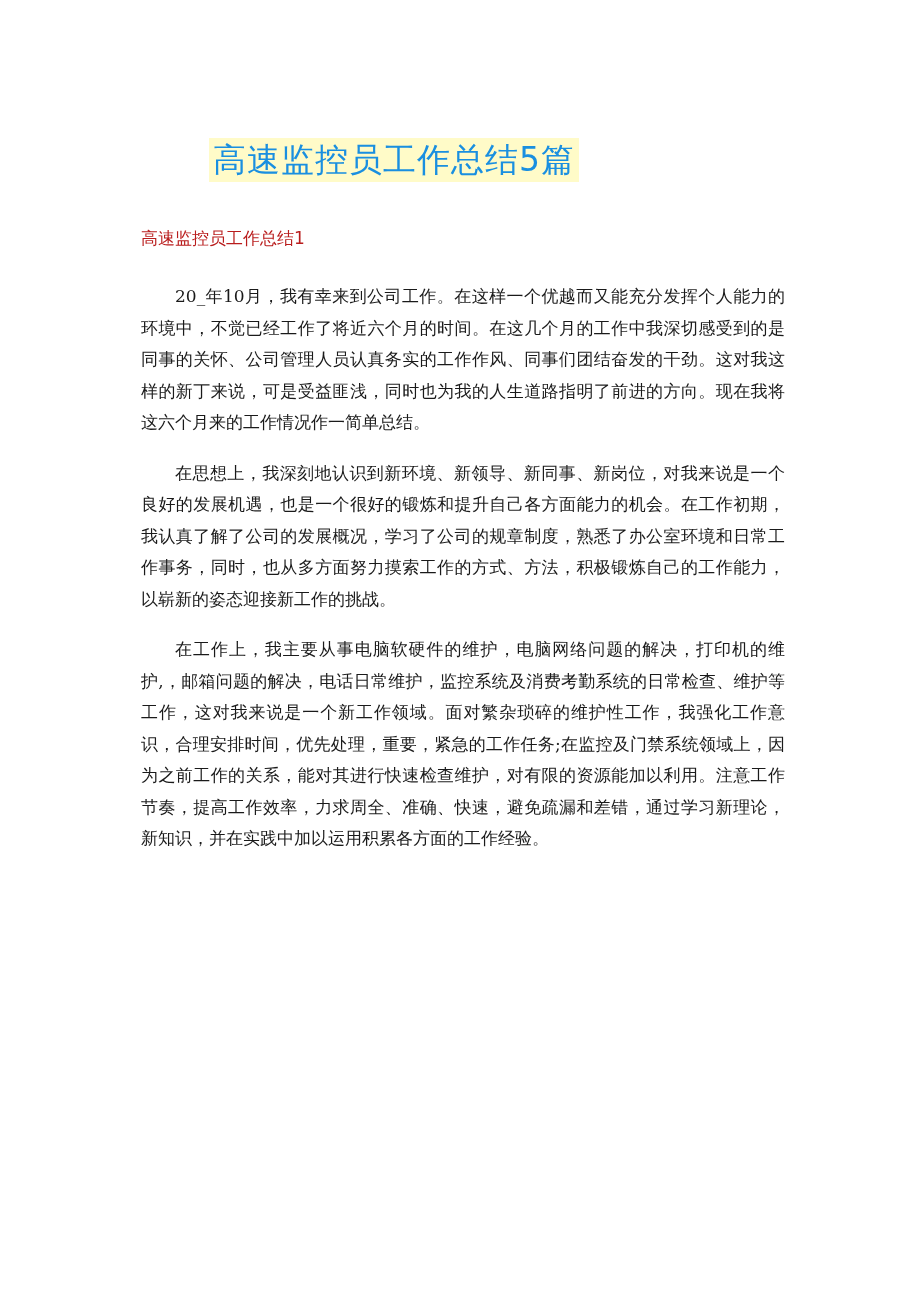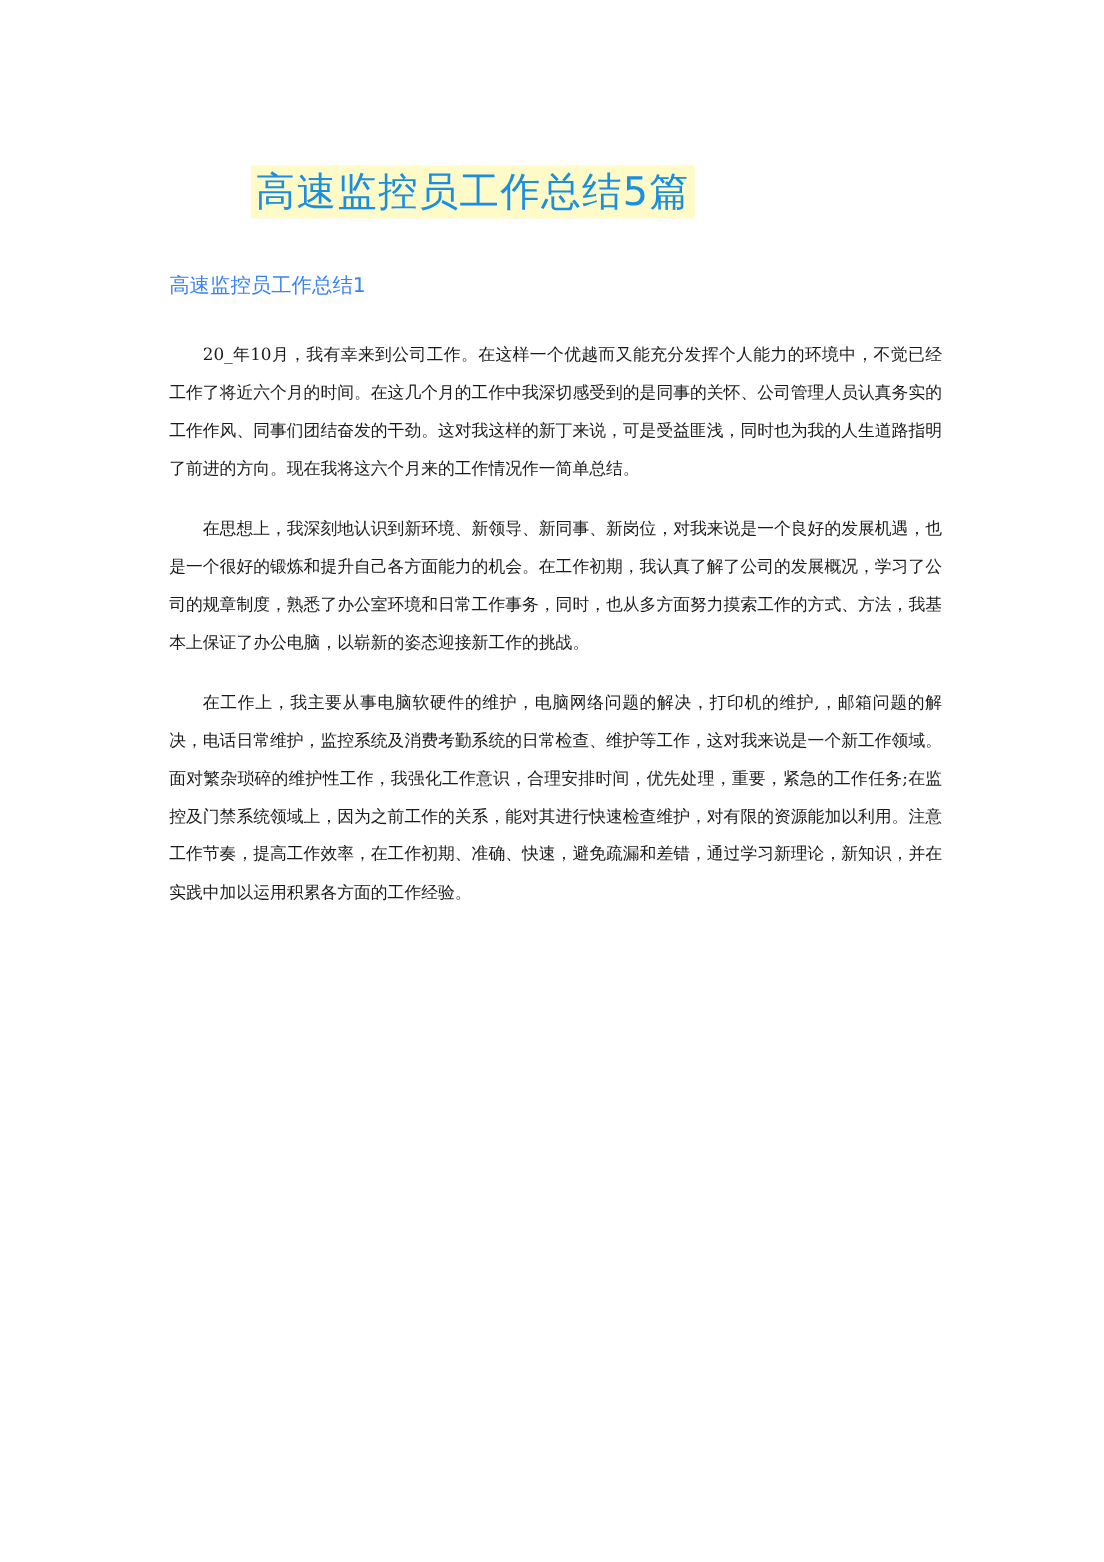--- a/index.html
+++ b/index.html
@@ -36,51 +36,51 @@
       font-family: "DejaVu Sans", "Liberation Sans", sans-serif;
       font-size: 33px;
       line-height: 44px;
       padding: 0 4px;
       letter-spacing: 1px;
     }
     .section-heading {
       position: absolute;
       left: 141px;
       top: 226px;
-      color: #3b82f6;
+      color: #b91c1c;
       font-family: "DejaVu Sans", "Liberation Sans", sans-serif;
       font-size: 17px;
       line-height: 24px;
       font-weight: normal;
       margin: 0;
     }
     .body {
       position: absolute;
       left: 141px;
       width: 644px;
       top: 281px;
     }
     .para {
       margin: 0 0 19px 0;
-      font-size: 14px;
+      font-size: 17px;
       line-height: 31.5px;
       text-indent: 2em;
       text-align: justify;
       word-break: break-all;
       color: #1a1a1a;
     }
   </style>
 </head>
 <body>
 
 <div class="page">
   <div class="title-wrap">
     <h1 class="title" style="margin:0;font-weight:normal;">高速监控员工作总结5篇</h1>
   </div>
 
   <h2 class="section-heading">高速监控员工作总结1</h2>
 
   <div class="body">
     <p class="para">20_年10月，我有幸来到公司工作。在这样一个优越而又能充分发挥个人能力的环境中，不觉已经工作了将近六个月的时间。在这几个月的工作中我深切感受到的是同事的关怀、公司管理人员认真务实的工作作风、同事们团结奋发的干劲。这对我这样的新丁来说，可是受益匪浅，同时也为我的人生道路指明了前进的方向。现在我将这六个月来的工作情况作一简单总结。</p>
-    <p class="para">在思想上，我深刻地认识到新环境、新领导、新同事、新岗位，对我来说是一个良好的发展机遇，也是一个很好的锻炼和提升自己各方面能力的机会。在工作初期，我认真了解了公司的发展概况，学习了公司的规章制度，熟悉了办公室环境和日常工作事务，同时，也从多方面努力摸索工作的方式、方法，我基本上保证了办公电脑，以崭新的姿态迎接新工作的挑战。</p>
-    <p class="para">在工作上，我主要从事电脑软硬件的维护，电脑网络问题的解决，打印机的维护,，邮箱问题的解决，电话日常维护，监控系统及消费考勤系统的日常检查、维护等工作，这对我来说是一个新工作领域。面对繁杂琐碎的维护性工作，我强化工作意识，合理安排时间，优先处理，重要，紧急的工作任务;在监控及门禁系统领域上，因为之前工作的关系，能对其进行快速检查维护，对有限的资源能加以利用。注意工作节奏，提高工作效率，在工作初期、准确、快速，避免疏漏和差错，通过学习新理论，新知识，并在实践中加以运用积累各方面的工作经验。</p>
+    <p class="para">在思想上，我深刻地认识到新环境、新领导、新同事、新岗位，对我来说是一个良好的发展机遇，也是一个很好的锻炼和提升自己各方面能力的机会。在工作初期，我认真了解了公司的发展概况，学习了公司的规章制度，熟悉了办公室环境和日常工作事务，同时，也从多方面努力摸索工作的方式、方法，积极锻炼自己的工作能力，以崭新的姿态迎接新工作的挑战。</p>
+    <p class="para">在工作上，我主要从事电脑软硬件的维护，电脑网络问题的解决，打印机的维护,，邮箱问题的解决，电话日常维护，监控系统及消费考勤系统的日常检查、维护等工作，这对我来说是一个新工作领域。面对繁杂琐碎的维护性工作，我强化工作意识，合理安排时间，优先处理，重要，紧急的工作任务;在监控及门禁系统领域上，因为之前工作的关系，能对其进行快速检查维护，对有限的资源能加以利用。注意工作节奏，提高工作效率，力求周全、准确、快速，避免疏漏和差错，通过学习新理论，新知识，并在实践中加以运用积累各方面的工作经验。</p>
   </div>
 </div>
 
 </body></html>

